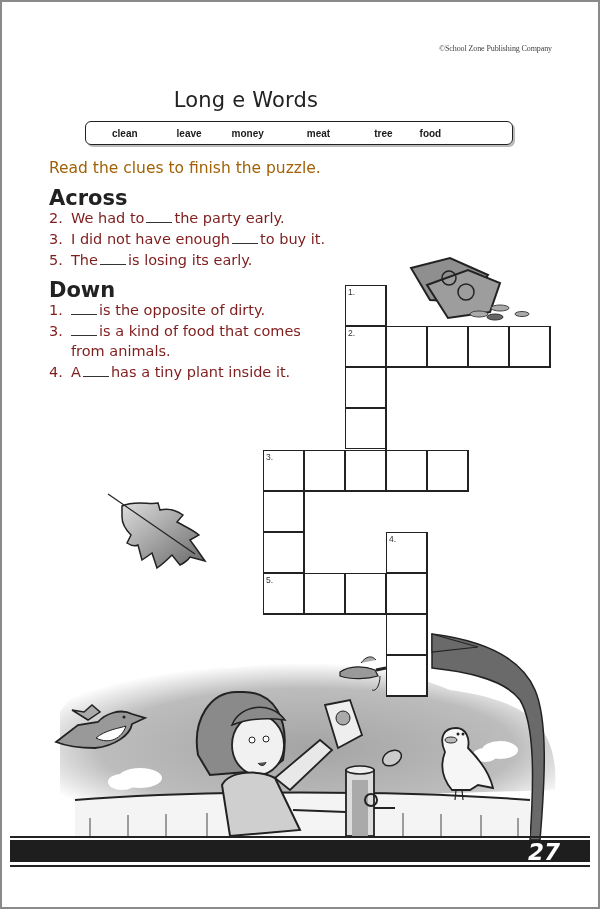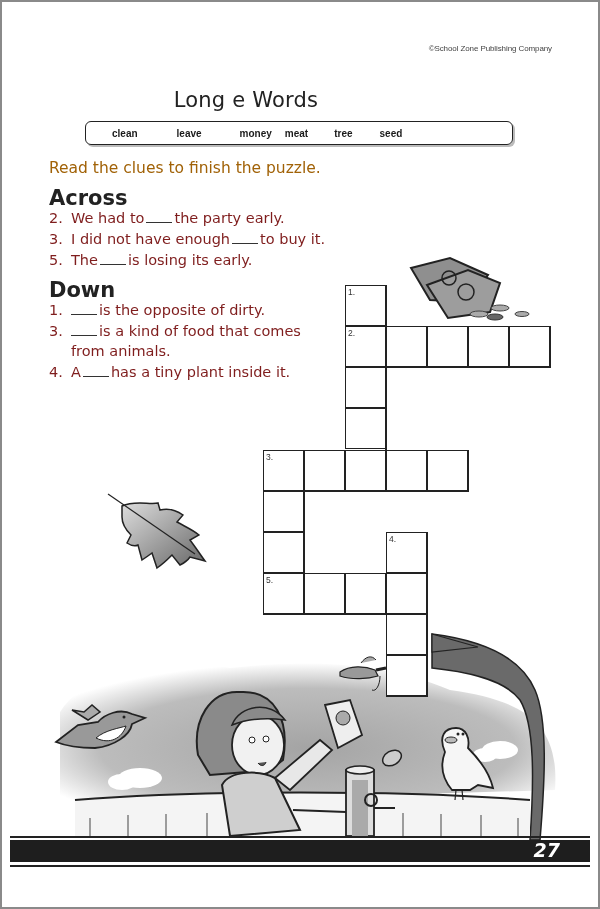--- a/index.html
+++ b/index.html
@@ -1,57 +1,57 @@
 <!DOCTYPE html>
 <html><head>
 <meta charset="utf-8">
 <style>
   html, body { margin: 0; padding: 0; }
   body { width: 600px; height: 909px; position: relative; background: #fff; overflow: hidden;
          font-family: "DejaVu Sans", sans-serif; color: #222; }
   .page { position: absolute; left: 0; top: 0; width: 596px; height: 905px; border: 2px solid #8a8a8a; background: #fff; }
   .copyright { position: absolute; top: 44px; right: 48px; font-size: 8px; color: #444; letter-spacing: -0.1px;
-               font-family: Liberation Sans, sans-serif; }
+               font-family: Liberation Serif, serif; }
   .title { position: absolute; top: 88px; left: 0; width: 492px; text-align: center; font-size: 21px;
            font-family: "DejaVu Sans", sans-serif; color: #222; letter-spacing: 0.2px; }
   .wordbox { position: absolute; left: 85px; top: 121px; width: 428px; height: 24px; border: 1.5px solid #222;
              border-radius: 6px; box-shadow: 2px 2px 0 #bbb; display: flex; align-items: center;
              justify-content: flex-start; padding-left: 26px; box-sizing: border-box; }
   .wordbox span { font-family: "Liberation Sans", sans-serif; font-weight: bold; font-size: 10px; color: #1a1a1a; }
   .instr { position: absolute; left: 49px; top: 159px; font-size: 15.5px; font-family: "DejaVu Sans", sans-serif; color: #a16207; }
   .heading { position: absolute; left: 49px; font-size: 21px; font-weight: bold; font-family: "DejaVu Sans", sans-serif; color: #222; }
   .clue { position: absolute; left: 49px; font-size: 14.5px; font-family: "DejaVu Sans", sans-serif; color: #7f1d1d; white-space: nowrap; }
   .clue .num { display: inline-block; width: 22px; }
   .clue .blank { display: inline-block; width: 26px; border-bottom: 1.2px solid #333; margin: 0 2px; height: 11px; }
   .clue.cont { padding-left: 22px; }
   .cell { position: absolute; width: 41px; height: 41px; box-sizing: border-box; border: 1.2px solid #222; background: #fff; }
   .cell .cn { position: absolute; left: 2px; top: 1px; font-size: 8.5px; color: #333; font-family: "Liberation Sans", sans-serif; }
   .grid-shadow { position: absolute; background: #222; }
   .illus { position: absolute; left: 0; top: 0; pointer-events: none; }
   .footer-line { position: absolute; left: 10px; width: 580px; height: 2px; background: #222; }
   .footer-bar { position: absolute; left: 10px; top: 840px; width: 580px; height: 22px; background: #1e1e1e; }
-  .pagenum { position: absolute; right: 40px; top: 839px; font-size: 19px; font-weight: bold; color: #fff;
+  .pagenum { position: absolute; right: 40px; top: 839px; font-size: 23px; font-weight: bold; color: #fff;
              font-family: "DejaVu Sans", sans-serif; font-style: italic; }
 </style>
 </head>
 <body>
 
 <div class="page"></div>
 
 <div class="copyright">©School Zone Publishing Company</div>
 
 <div class="title">Long e Words</div>
 
 <div class="wordbox">
   <span style="margin-right:39px">clean</span>
-  <span style="margin-right:38px">leave</span>
-  <span style="margin-right:13px">money</span>
-  <span style="margin-right:26px">meat</span>
+  <span style="margin-right:30px">leave</span>
+  <span style="margin-right:43px">money</span>
+  <span style="margin-right:44px">meat</span>
   <span style="margin-right:27px">tree</span>
-  <span>seed</span>
+  <span>food</span>
 </div>
 
 <div class="instr">Read the clues to finish the puzzle.</div>
 
 <div class="heading" style="top:186px">Across</div>
 <div class="clue" style="top:210px">
   <span class="num">2.</span><span>We had to</span><span class="blank"></span><span>the party early.</span>
 </div>
 <div class="clue" style="top:231px">
   <span class="num">3.</span><span>I did not have enough</span><span class="blank"></span><span>to buy it.</span>

